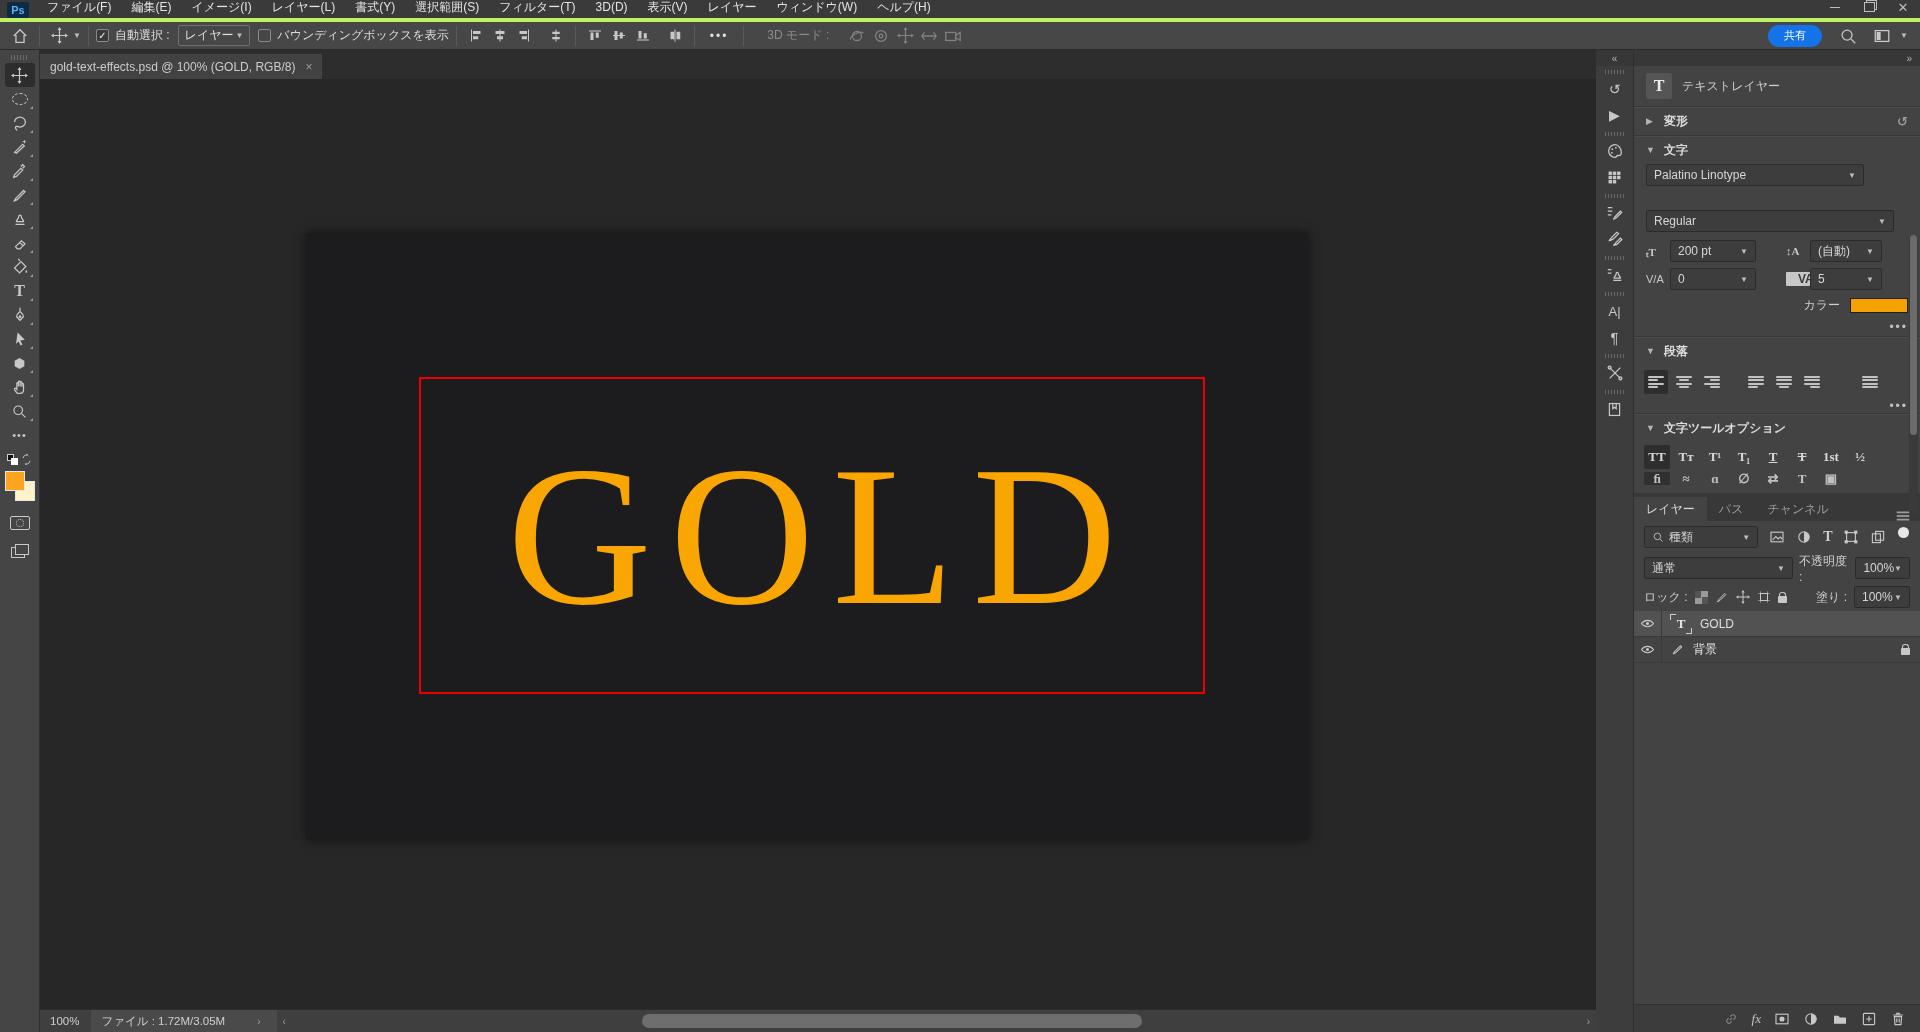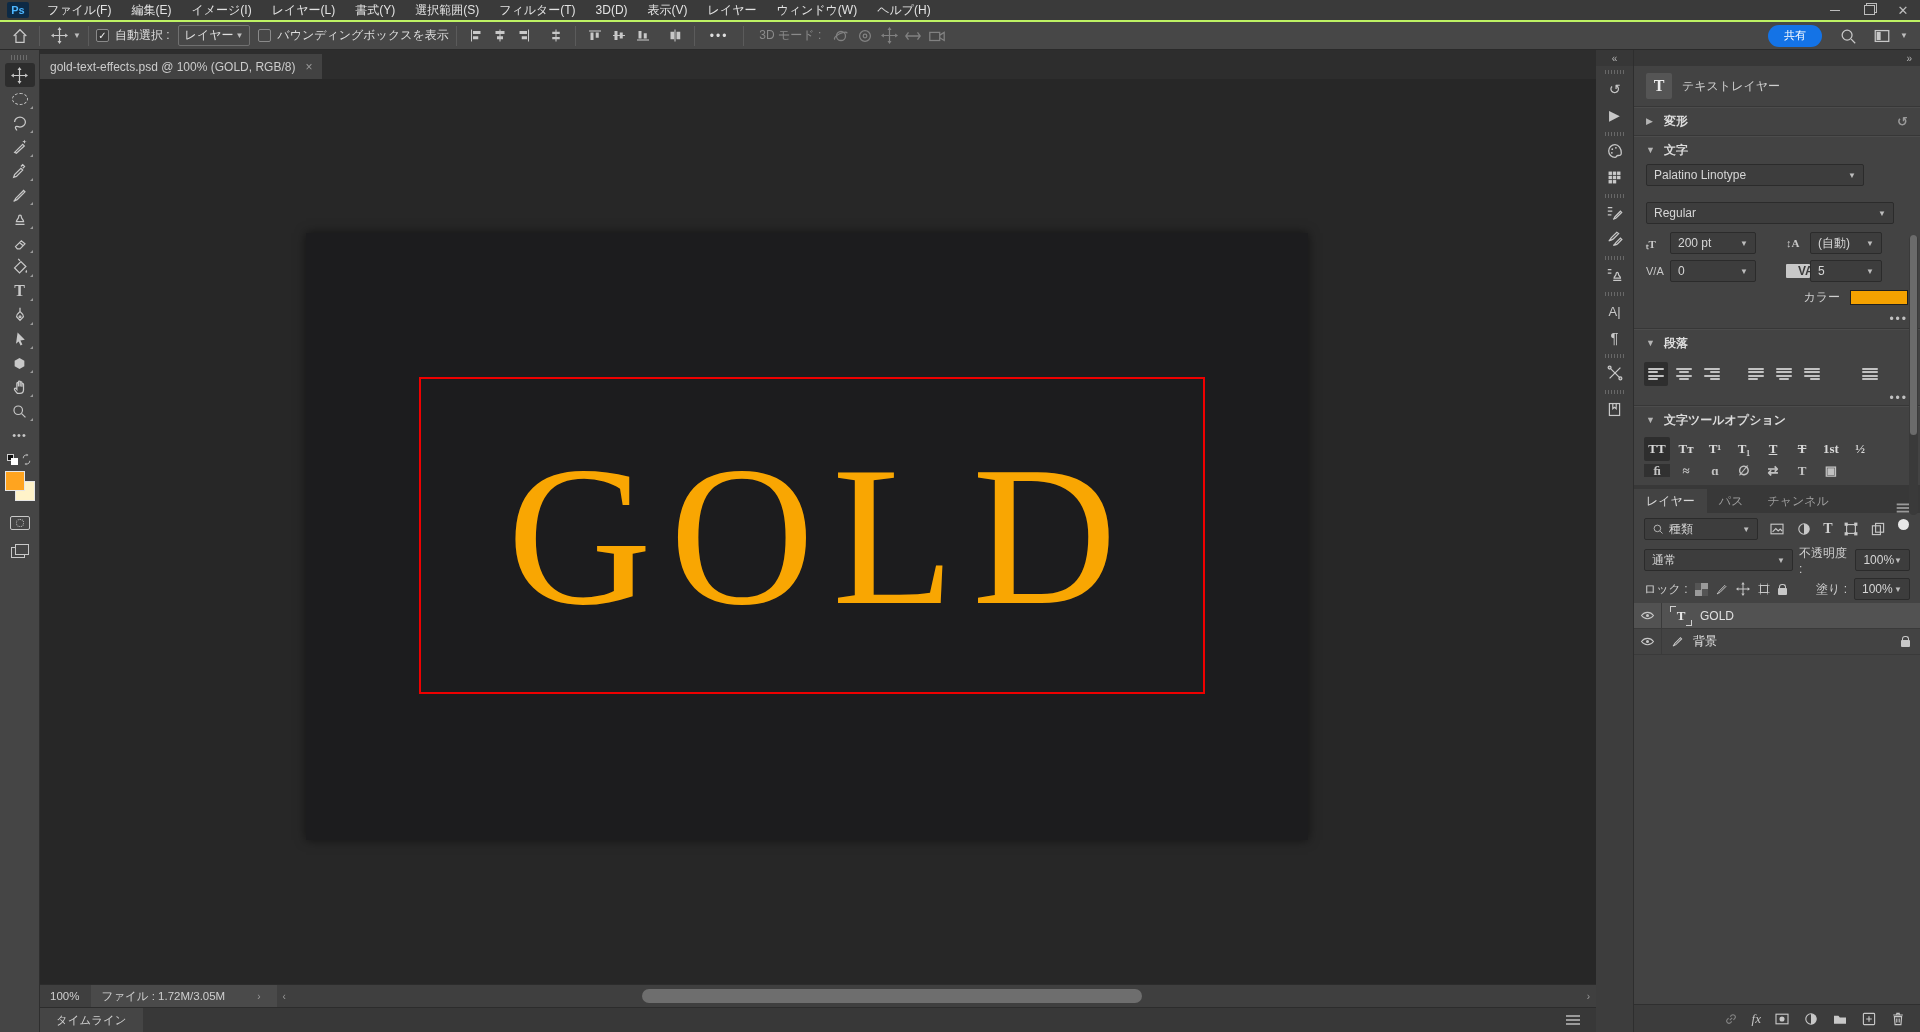--- a/index.html
+++ b/index.html
@@ -2,21 +2,21 @@
 <html><head>
 <meta charset="utf-8">
 <style>
   * { margin:0; padding:0; box-sizing:border-box; }
   html,body { width:1920px; height:1032px; overflow:hidden; background:#323232;
     font-family:"Liberation Sans","DejaVu Sans",sans-serif; }
   #app { position:relative; width:1920px; height:1032px; background:#323232; color:#d6d6d6; font-size:12px; }
 
   
   .menubar { position:absolute; left:0; top:0; width:1920px; height:22px; background:#3a3a3a;
-    display:flex; align-items:center; border-bottom:2px solid #bef264; }
+    display:flex; align-items:flex-end; border-bottom:4px solid #bef264; }
   .ps-logo { width:22px; height:16px; margin:0 8px 0 7px; background:#0d2a45; color:#4db6ff;
     font-size:11px; font-weight:bold; display:flex; align-items:center; justify-content:center; border-radius:2px; }
   .menu-item { padding:0 10px; height:22px; display:flex; align-items:center; color:#e3e3e3; font-size:12px; cursor:default; }
   .win-controls { margin-left:auto; display:flex; height:22px; }
   .win-btn { width:34px; height:22px; display:flex; align-items:center; justify-content:center; color:#bdbdbd; }
   .wb-min::before { content:""; width:10px; height:1px; background:#bdbdbd; display:block; }
   .wb-rest::before { content:""; width:9px; height:8px; border:1px solid #bdbdbd; display:block; box-shadow:2px -2px 0 -1px #3a3a3a, 2px -2px 0 0 #bdbdbd; }
   .wb-close { font-size:13px; }
 
   
@@ -269,21 +269,21 @@
     <div class="ob-ico" style="margin-left:8px">
         <svg class="mini" width="16" height="15" viewBox="0 0 20 20">
           <path d="M10 2v16"></path>
           <rect class="f" x="4" y="5" width="5" height="10"></rect>
           <rect class="f" x="12" y="5" width="5" height="10"></rect>
         </svg>
       </div>
     <div class="ob-sep"></div>
     <span class="ob-label" style="letter-spacing:2px;margin:0 8px">•••</span>
     <div class="ob-sep"></div>
-    <span class="ob-label ob-gray" style="margin:0 8px">3D モード :</span>
+    <span class="ob-label ob-gray" style="margin:0 16px">3D モード :</span>
     <div class="ob-ico ob-gray">
         <svg class="mini" width="18" height="18" viewBox="0 0 20 20">
           <circle cx="10" cy="10" r="5"></circle>
           <path d="M3 14c-2-4 12-11 14-7"></path>
         </svg>
       </div>
     <div class="ob-ico ob-gray">
         <svg class="mini" width="18" height="18" viewBox="0 0 20 20">
           <circle cx="10" cy="10" r="6"></circle>
           <circle cx="10" cy="10" r="2"></circle>
@@ -443,26 +443,20 @@
       <span class="zoom-box">100%</span>
       <span class="fileinfo">
         <span>ファイル : 1.72M/3.05M</span>
         <span class="status-chev">›</span>
       </span>
       <span class="status-chev">‹</span>
       <div class="hscroll">
           <div class="thumb"></div>
         </div>
       <span class="status-chev">›</span>
-    </div>
-    <div class="timelinerow">
-      <div class="tl-tab">タイムライン</div>
-      <div class="tl-menu">
-          <div class="hamburger"></div>
-        </div>
     </div>
   </div>
 
   <div class="iconstrip">
     <div class="strip-head">«</div>
     <div class="strip-grip"></div>
     <div class="strip-ico">↺</div>
     <div class="strip-ico">▶</div>
     <div class="strip-grip"></div>
     <div class="strip-ico">
@@ -538,21 +532,21 @@
       <span class="sec-chev">▶</span>
       <span>変形</span>
       <span class="reset-ico">↺</span>
     </div>
     <div class="divider"></div>
 
     <div class="sec-head">
       <span class="sec-chev">▼</span>
       <span>文字</span>
     </div>
-    <div class="prow" style="margin-bottom:16px">
+    <div class="prow" style="margin-bottom:24px">
       <div class="dd" style="width:218px">
         <span>Palatino Linotype</span>
         <span class="chev">▼</span>
       </div>
     </div>
     <div class="prow" style="margin-bottom:6px">
       <div class="dd" style="width:248px">
         <span>Regular</span>
         <span class="chev">▼</span>
       </div>

